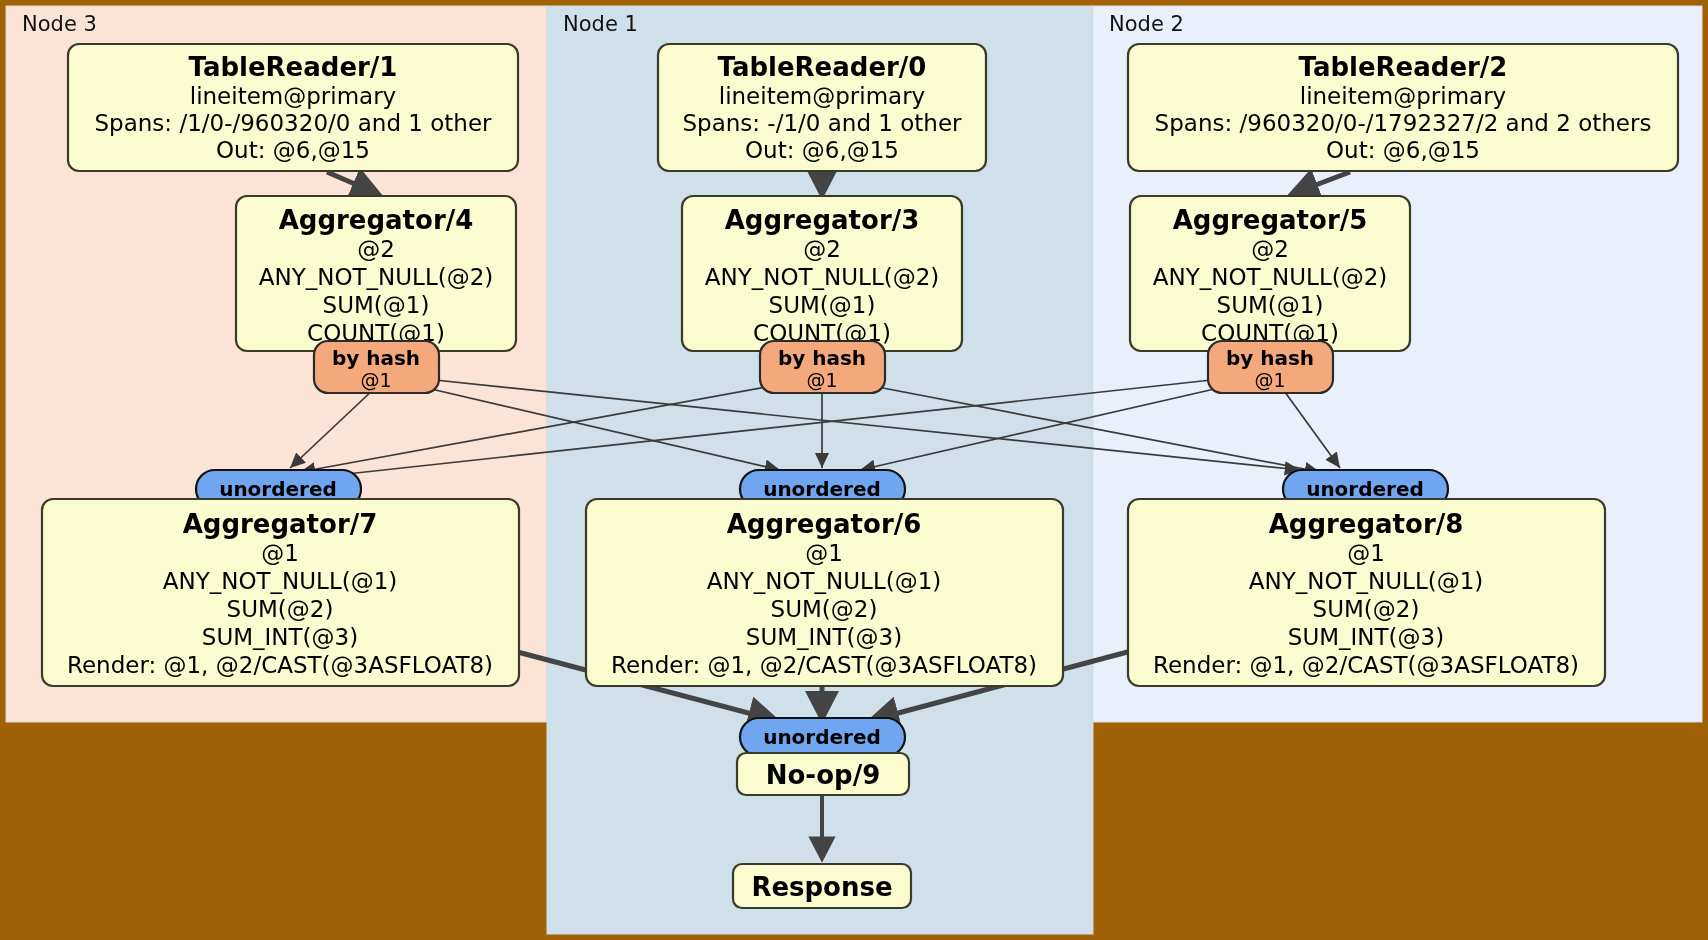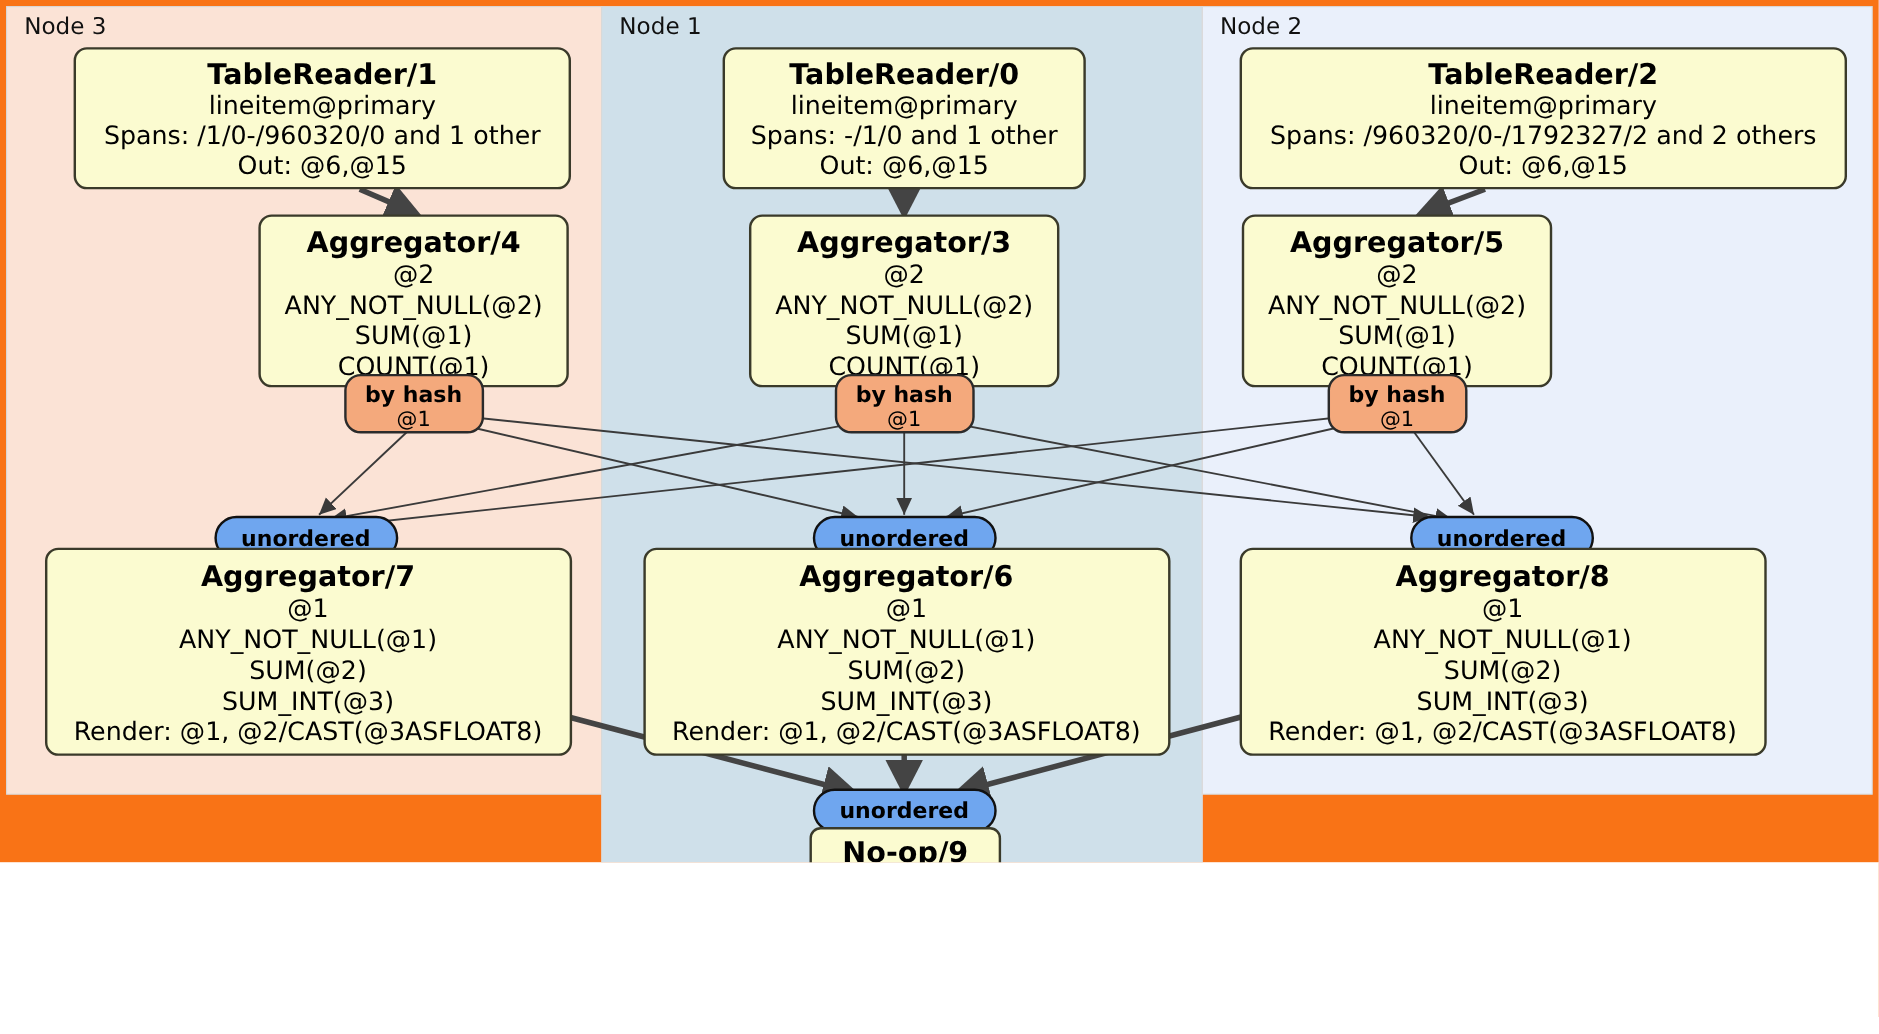--- a/index.html
+++ b/index.html
@@ -6,23 +6,23 @@
     margin: 0;
     padding: 0;
     background: #ffffff;
   }
   body {
     font-family: "DejaVu Sans", "Liberation Sans", sans-serif;
   }
   #stage {
     position: relative;
     width: 1708px;
-    height: 784px;
+    height: 940px;
     overflow: hidden;
-    background: #f97316;
+    background: #a16207;
   }
   svg#diagram {
     display: block;
     width: 1708px;
     height: 940px;
   }
   .node-panel-label {
     font-size: 21px;
     fill: #111111;
     font-family: "DejaVu Sans", "Liberation Sans", sans-serif;

